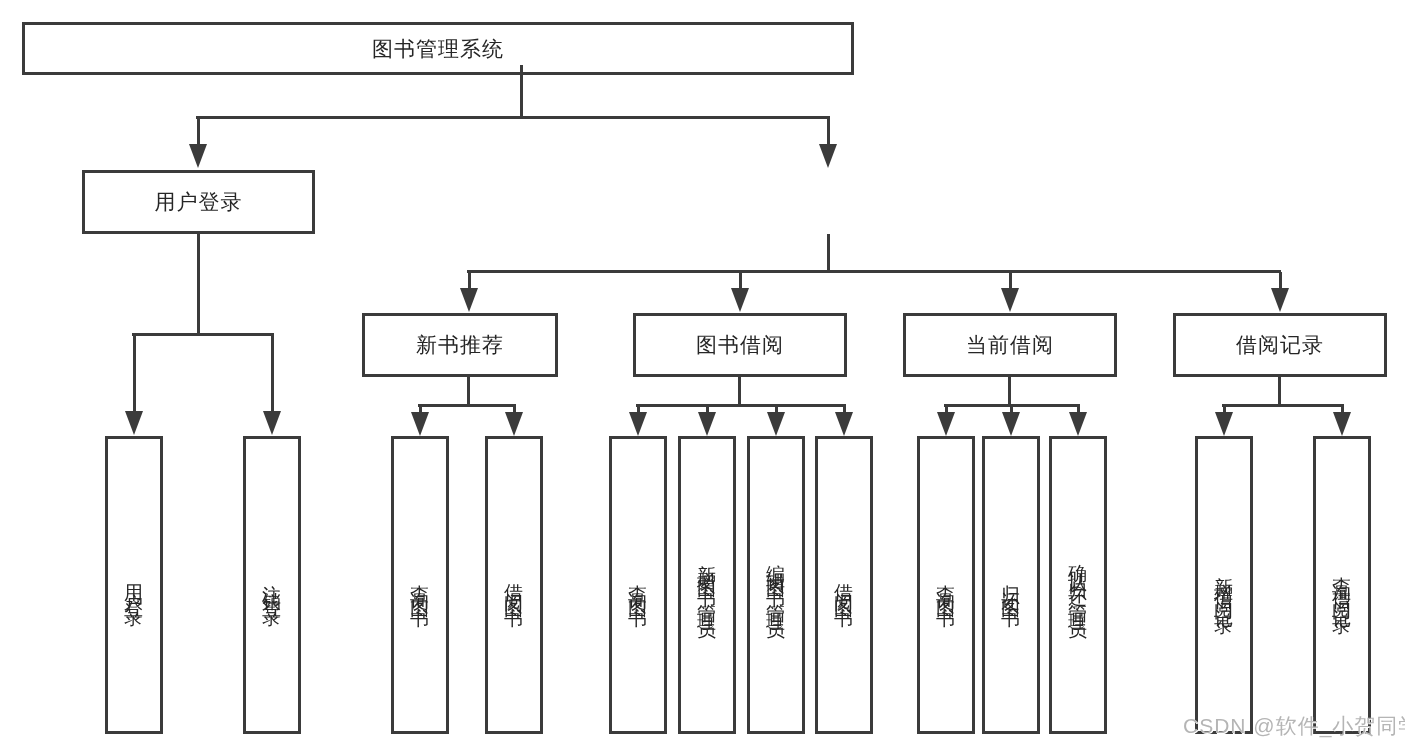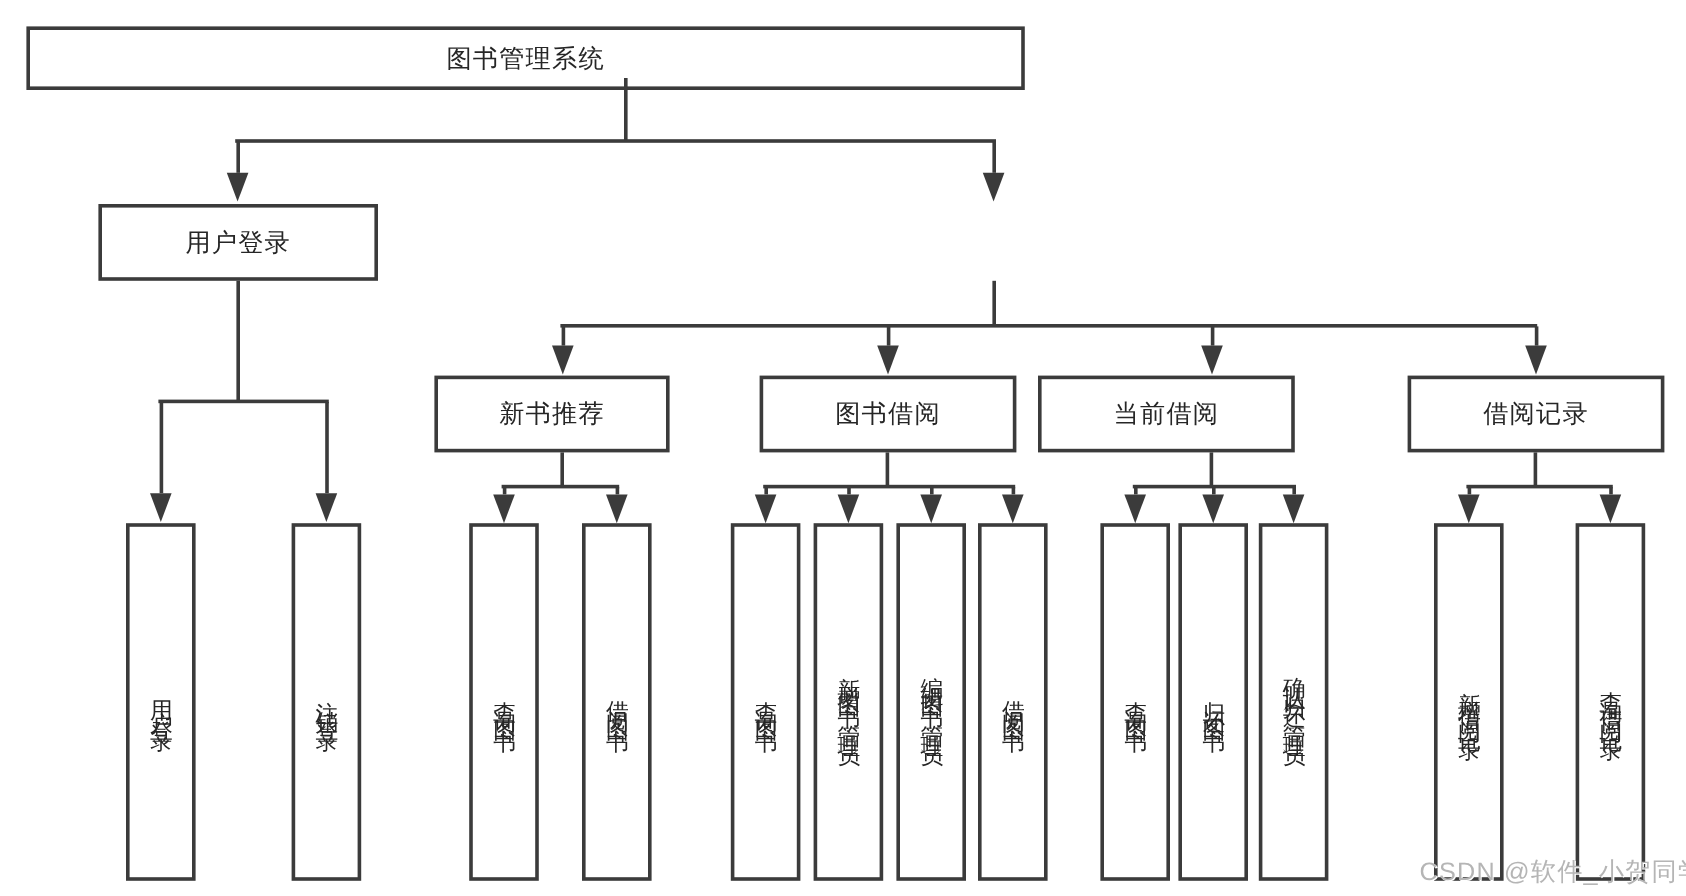--- a/index.html
+++ b/index.html
@@ -107,21 +107,21 @@
   <div class="drop" style="left:739px; top:272px; height:16px;"></div>
   <div class="drop" style="left:1009px; top:272px; height:16px;"></div>
   <div class="drop" style="left:1279px; top:272px; height:16px;"></div>
 
   <div class="box hbox" style="left:362px; top:313px; width:196px; height:64px;">
     <span>新书推荐</span>
   </div>
   <div class="box hbox" style="left:633px; top:313px; width:214px; height:64px;">
     <span>图书借阅</span>
   </div>
-  <div class="box hbox" style="left:865px; top:313px; width:214px; height:64px;">
+  <div class="box hbox" style="left:903px; top:313px; width:214px; height:64px;">
     <span>当前借阅</span>
   </div>
   <div class="box hbox" style="left:1173px; top:313px; width:214px; height:64px;">
     <span>借阅记录</span>
   </div>
 
   <div class="vline" style="left:467px; top:377px; height:29px;"></div>
   <div class="hline" style="left:418px; top:404px; width:98px;"></div>
   <div class="drop" style="left:419px; top:406px; height:6px;"></div>
   <div class="drop" style="left:513px; top:406px; height:6px;"></div>

